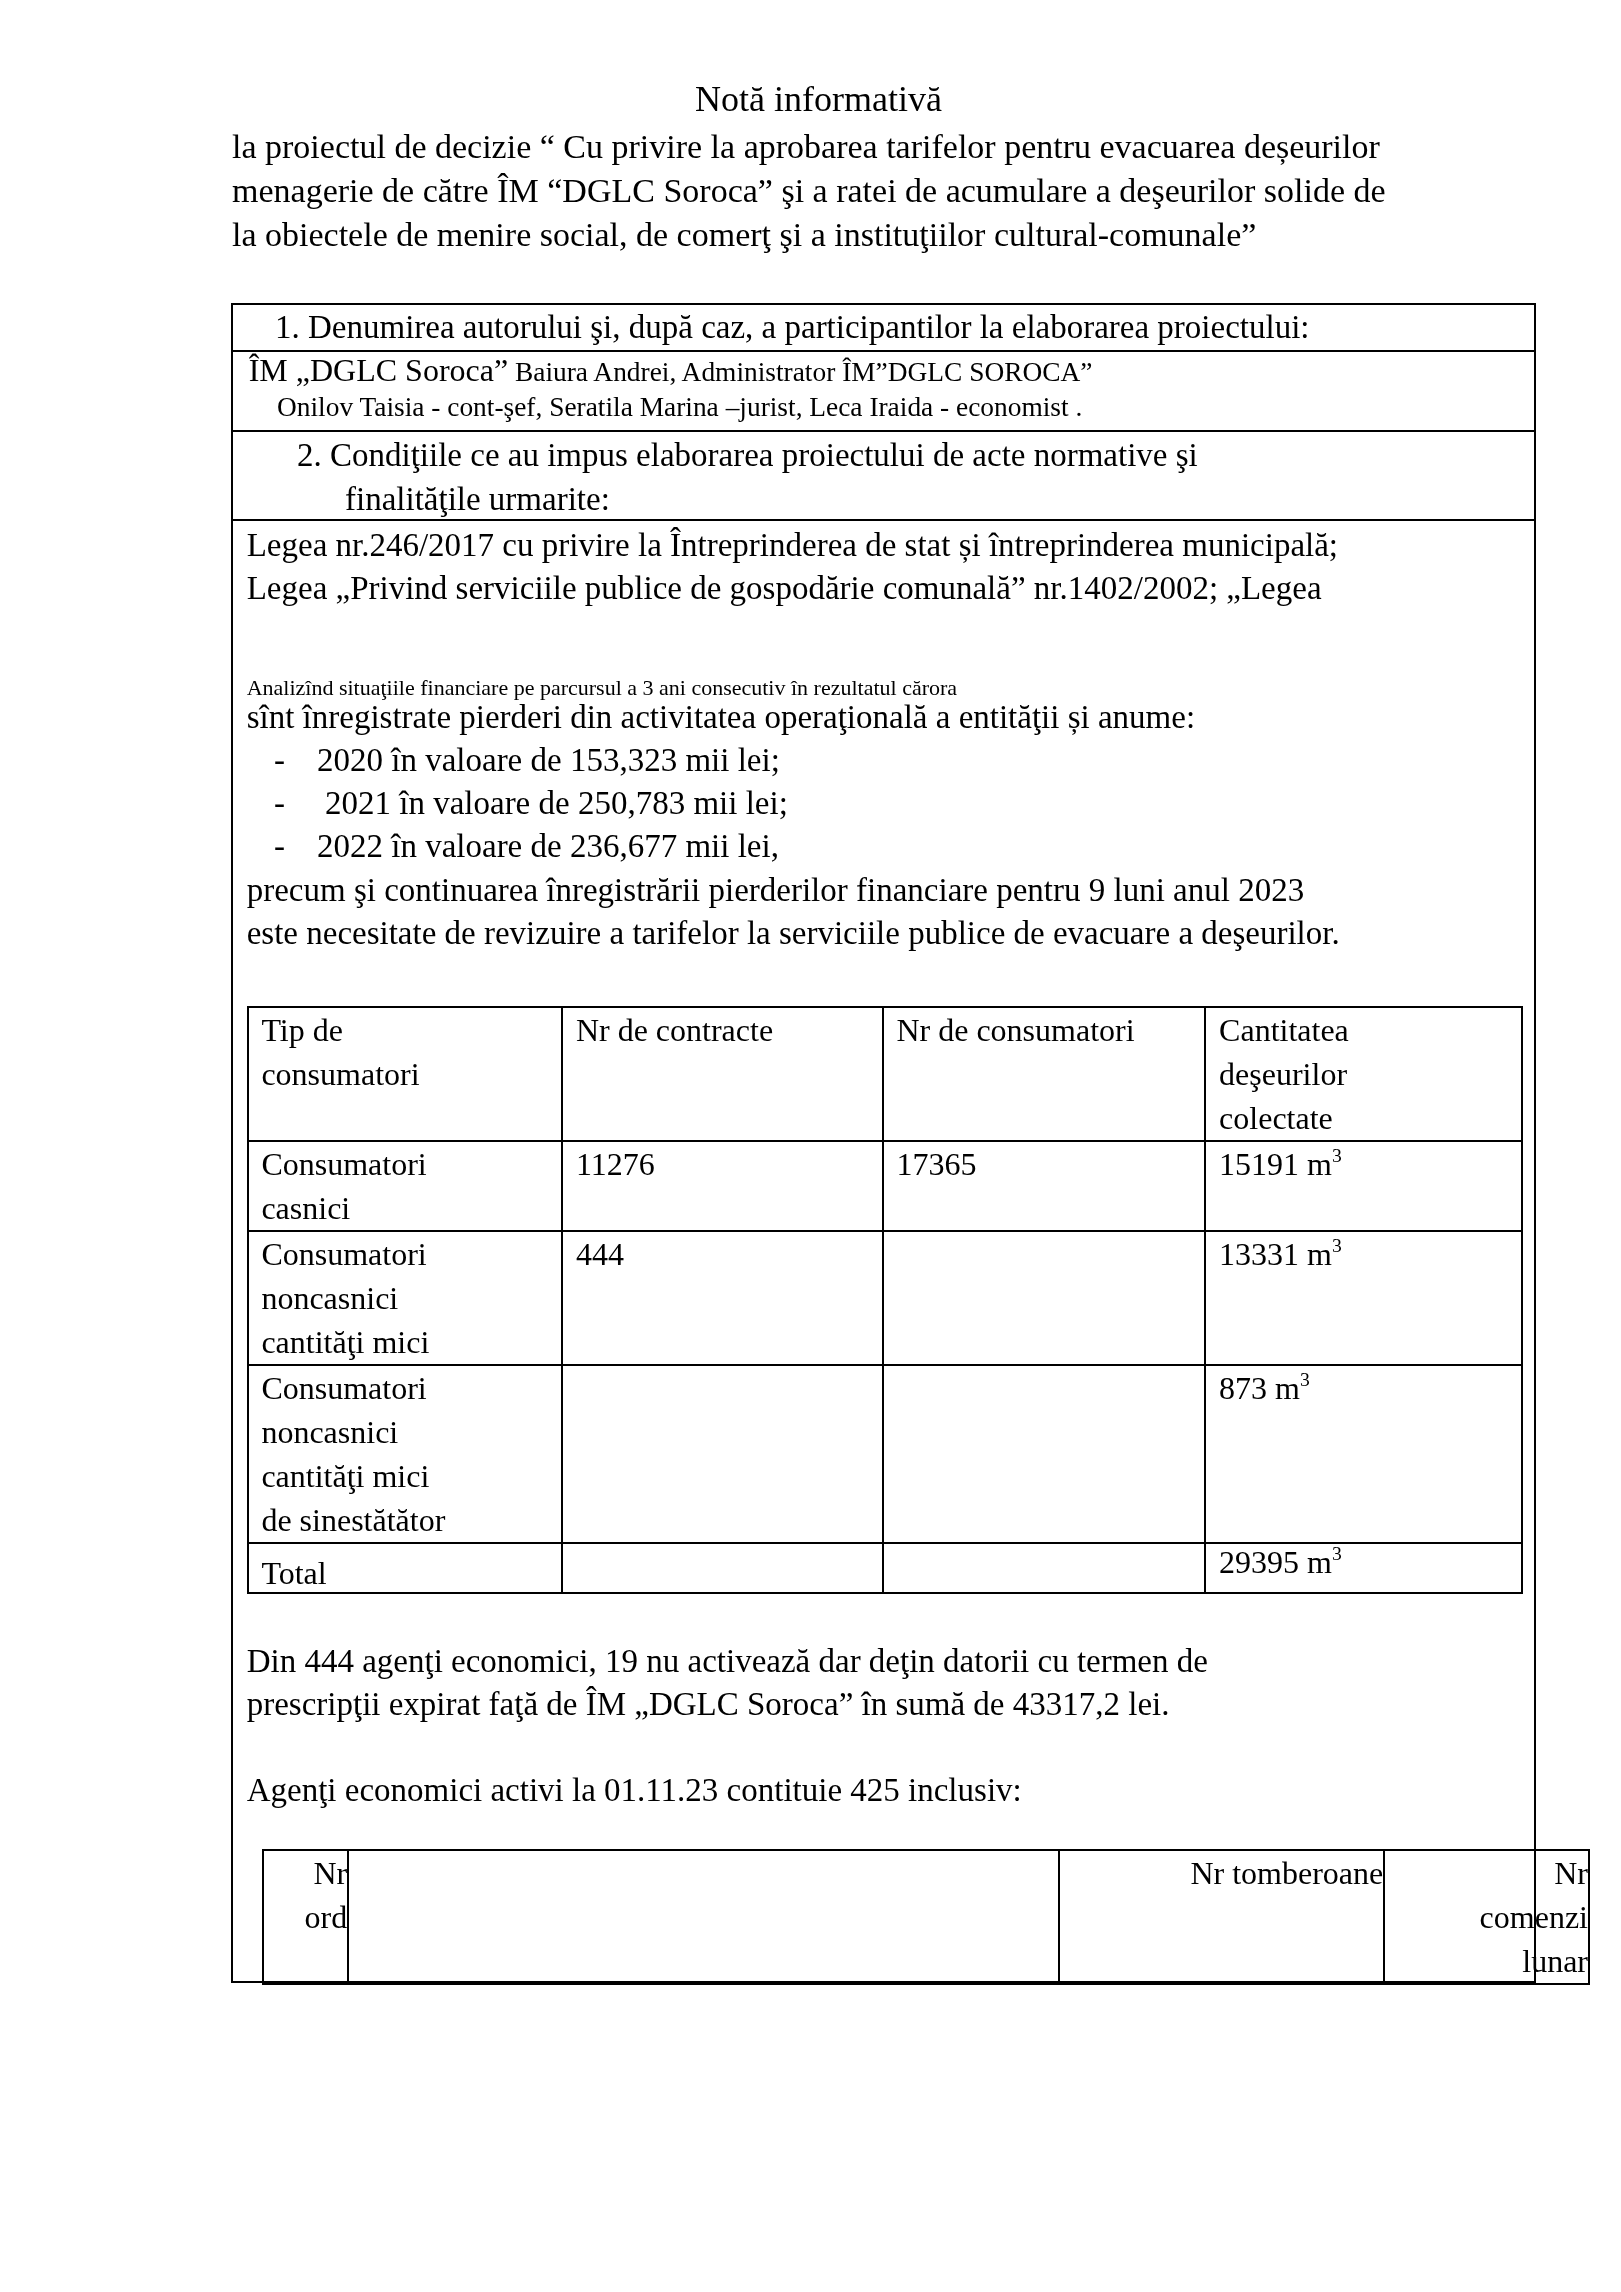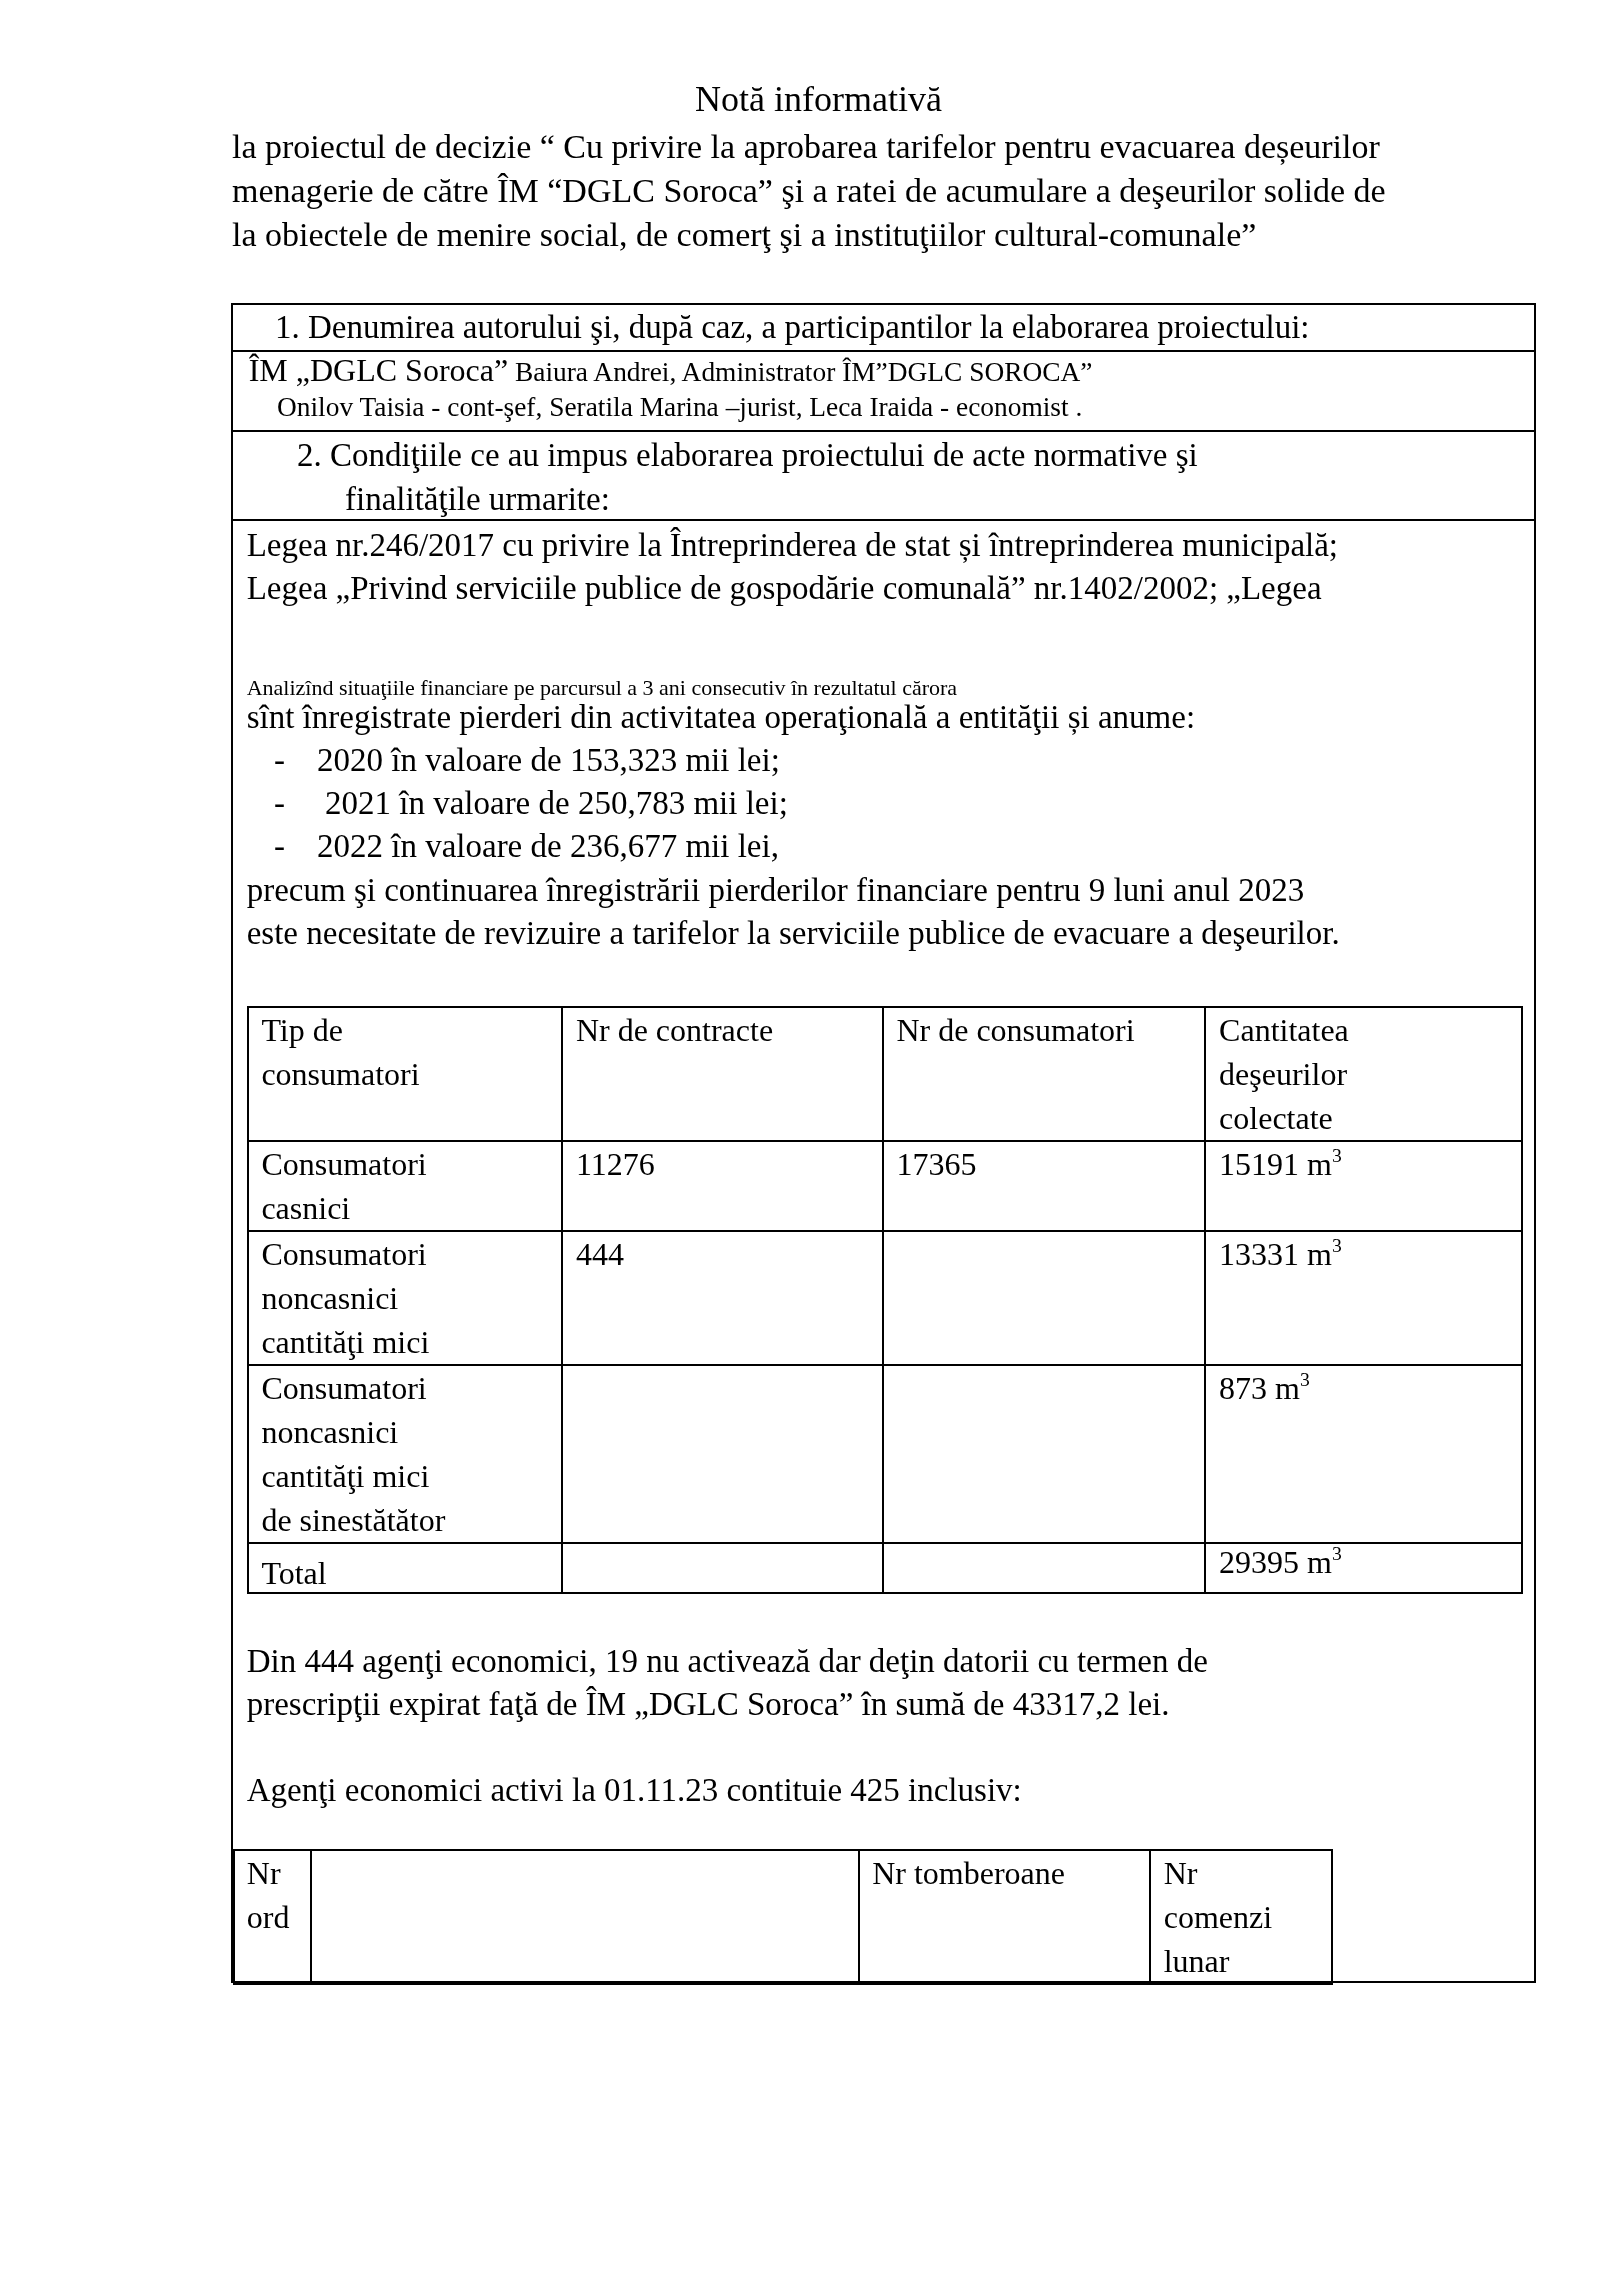--- a/index.html
+++ b/index.html
@@ -132,21 +132,21 @@
       <td style="line-height:37px;"><span>29395</span> <span>m</span><sup>3</sup></td>
     </tr>
   </tbody>
     </table>
 
   <div class="txt" style="left:13.7px; top:1334px; font-size:33px;">Din 444 agenţi economici, 19  nu activează dar deţin datorii cu termen de</div>
   <div class="txt" style="left:13.7px; top:1377px; font-size:33px;">prescripţii expirat faţă de ÎM „DGLC Soroca” în sumă de 43317,2 lei.</div>
 
   <div class="txt" style="left:13.7px; top:1463px; font-size:33px;">Agenţi economici activi la 01.11.23 contituie  425 inclusiv:</div>
 
-  <table class="grid" style="left:0; top:1544px; width:1100px;">
+  <table class="grid" style="left:29px; top:1544px; width:1328px;text-align:right;">
     <colgroup>
       <col style="width:82px">
         <col style="width:684px">
         <col style="width:313px">
         <col style="width:197px">
     </colgroup>
     <tbody>
         <tr style="height:132px;">
       <td style="padding-left:11.8px;">
         <div>Nr</div>

